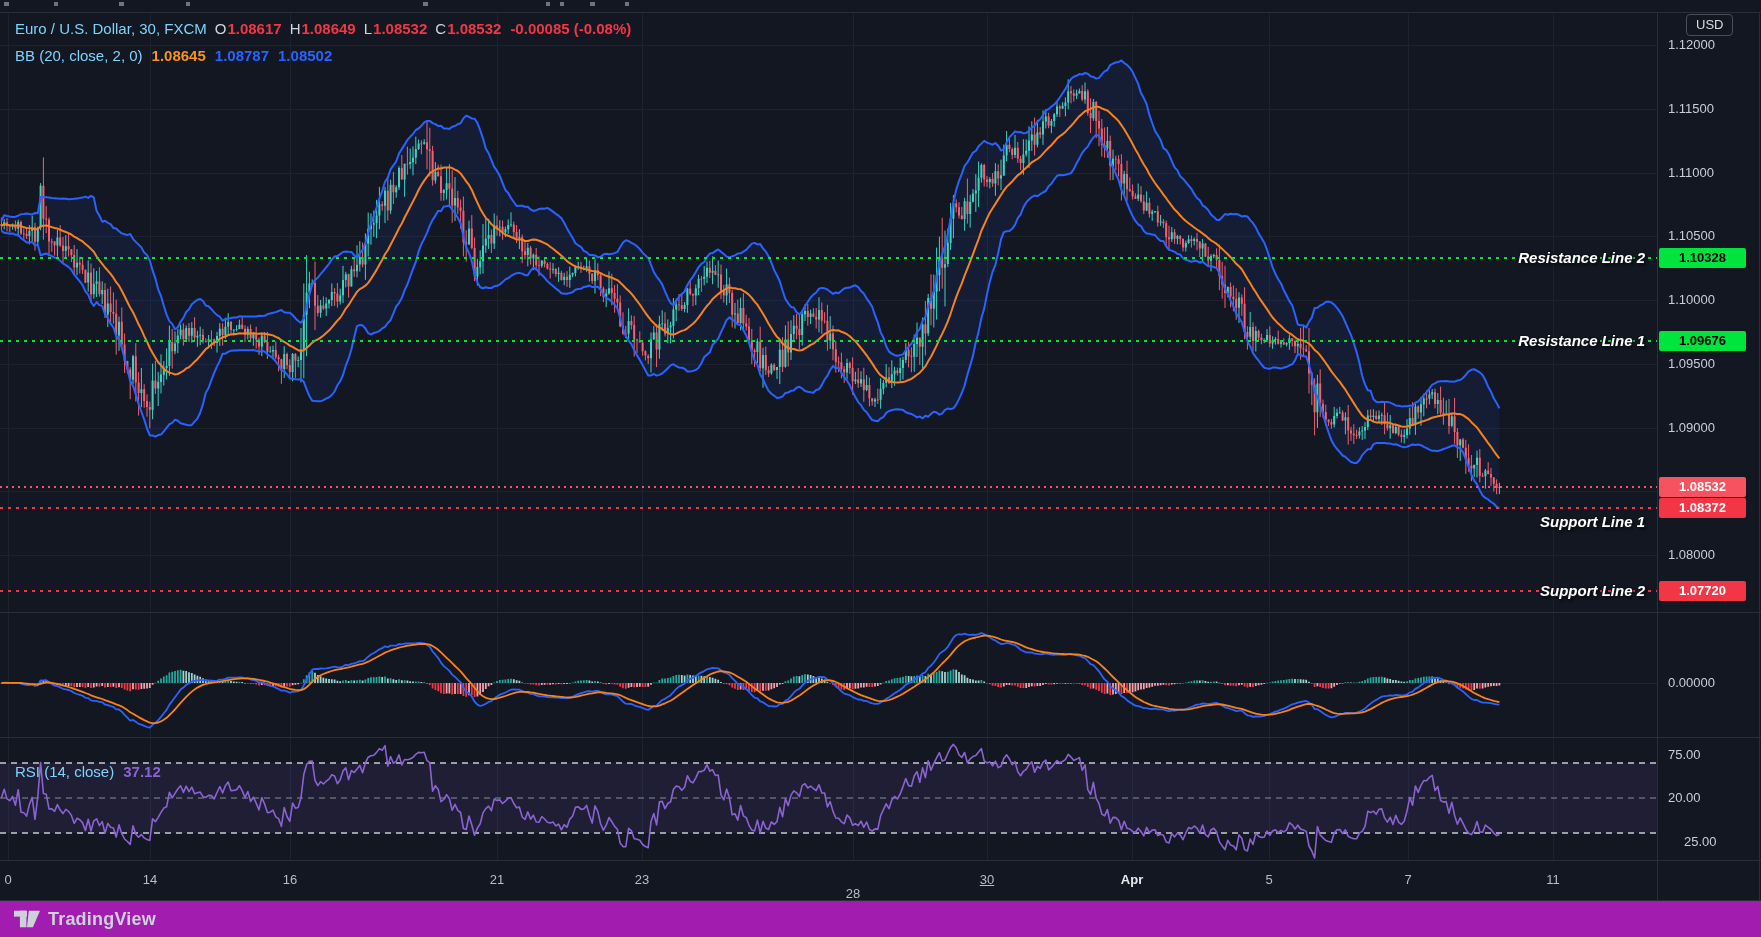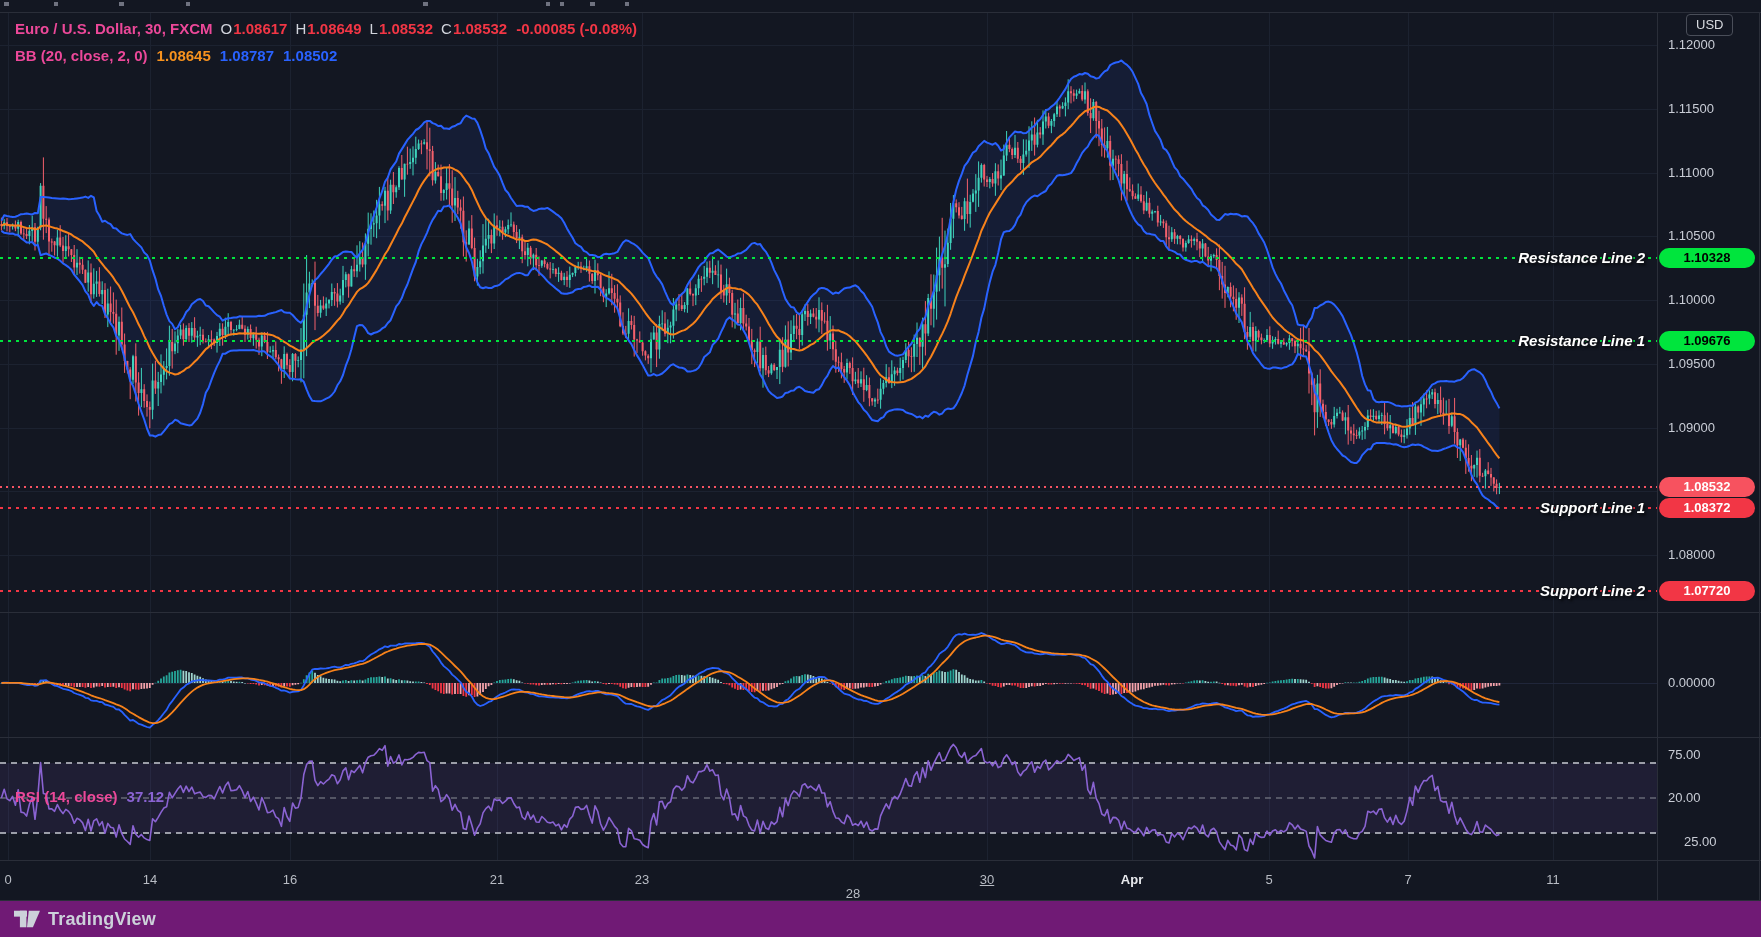--- a/index.html
+++ b/index.html
@@ -12,33 +12,33 @@
   #scales-layer{z-index:4;}
   .sep{position:absolute;left:0;width:1761px;height:1px;background:#2a2e39;}
   .vborder{position:absolute;width:1px;background:#2a2e39;}
   .ptick{position:absolute;left:1668px;font-size:13px;color:#c9cdd6;height:16px;line-height:16px;}
   .ttick{position:absolute;top:872px;font-size:13px;color:#b8bcc4;transform:translateX(-50%);}
   .ttick.bold{color:#e8eaee;font-weight:700;}
   .lvl-line{position:absolute;left:0;}
   .lvl-label{position:absolute;right:116px;height:20px;line-height:20px;font-size:15px;
     font-weight:700;font-style:italic;color:#ffffff;white-space:nowrap;
     text-shadow:1px 1px 0 #10131a,-1px 1px 0 #10131a,1px -1px 0 #10131a,-1px -1px 0 #10131a,2px 2px 3px rgba(0,0,0,.8);}
-  .badge{position:absolute;left:1659px;width:96px;height:20px;line-height:20px;border-radius:10px;
+  .badge{position:absolute;left:1659px;width:87px;height:20px;line-height:20px;border-radius:2px;
     font-size:13px;font-weight:600;text-align:center;}
   #usd-badge{position:absolute;left:1686px;top:14px;padding:2px 9px;border:1px solid #4a4e59;
     border-radius:4px;color:#d8dbe0;font-size:13px;line-height:16px;}
   .lrow{position:absolute;left:15px;height:20px;font-size:15px;color:#d4d7de;z-index:8;white-space:nowrap;}
   .lrow .val{font-weight:600;margin-left:9px;}
-  .ltitle{color:#ec4899;font-weight:bold;}
+  .ltitle{color:#7dd3fc;}
   .tok{margin-left:8px;}
   .tok .tl{color:#d1d4dc;}
   .tok .tv{font-weight:600;margin-left:1px;}
   .chg{font-weight:600;margin-left:9px;}
   .guide{position:absolute;height:2px;}
-  #bottom-bar{position:absolute;left:0;top:901px;width:1761px;height:36px;background:#701a75;z-index:5;}
+  #bottom-bar{position:absolute;left:0;top:901px;width:1761px;height:36px;background:#a21caf;z-index:5;}
   #tv-logo{position:absolute;left:14px;top:7px;display:flex;align-items:center;gap:8px;cursor:pointer;}
   #tv-logo .logo-text{color:#ccd1da;font-size:18px;font-weight:700;letter-spacing:.2px;}
   .frag{position:absolute;top:2px;height:4px;background:#6f7280;z-index:6;}
 </style>
 </head>
 <body>
 
 <div id="app">
 
   <div id="grid-layer">
@@ -87,21 +87,21 @@
       <polyline points="1.4,798.0 4.2,789.3 7.0,798.9 9.8,800.7 12.6,796.4 15.4,805.3 18.2,789.7 21.0,812.1 23.8,812.7 26.6,816.1 29.4,804.5 32.2,797.4 35.0,819.3 37.8,796.5 40.6,762.6 43.4,793.5 46.2,794.2 49.0,808.9 51.8,808.9 54.6,811.3 57.4,804.6 60.2,810.1 63.0,813.6 65.8,809.4 68.6,811.4 71.4,815.4 74.2,823.3 77.0,818.3 79.8,819.7 82.6,822.9 85.4,830.5 88.2,819.2 91.0,831.0 93.8,820.8 96.6,818.8 99.4,825.6 102.2,821.6 105.0,833.2 107.8,823.4 110.6,827.3 113.4,828.1 116.2,837.1 119.0,824.9 121.8,833.7 124.6,839.0 127.4,841.5 130.2,844.4 133.0,825.7 135.8,834.2 138.6,837.2 141.4,834.4 144.2,837.9 147.0,839.6 149.8,840.4 152.6,818.7 155.4,821.7 158.2,817.4 161.0,812.4 163.8,808.1 166.6,806.8 169.4,792.3 172.2,797.8 175.0,793.3 177.8,789.0 180.6,785.8 183.4,792.4 186.2,786.2 189.0,791.6 191.8,787.1 194.6,793.8 197.4,792.7 200.2,792.1 203.0,796.7 205.8,797.4 208.6,795.4 211.4,795.6 214.2,798.9 217.0,792.5 219.8,786.5 222.6,792.9 225.4,785.8 228.2,782.1 231.0,790.7 233.8,790.4 236.6,789.7 239.4,785.7 242.2,790.6 245.0,797.7 247.8,791.5 250.6,801.5 253.4,797.2 256.2,803.1 259.0,809.9 261.8,797.6 264.6,804.0 267.4,812.6 270.2,812.2 273.0,810.2 275.8,816.9 278.6,818.7 281.4,826.3 284.2,807.6 287.0,816.5 289.8,821.4 292.6,803.0 295.4,808.2 298.2,807.4 301.0,797.7 303.8,774.5 306.6,764.6 309.4,761.2 312.2,761.1 315.0,780.4 317.8,785.6 320.6,781.7 323.4,784.0 326.2,781.2 329.0,779.1 331.8,774.7 334.6,775.9 337.4,783.7 340.2,779.7 343.0,770.9 345.8,767.9 348.6,779.7 351.4,770.6 354.2,772.5 357.0,769.1 359.8,765.4 362.6,772.8 365.4,762.9 368.2,757.2 371.0,755.7 373.8,755.2 376.6,752.4 379.4,748.6 382.2,750.3 385.0,745.6 387.8,766.1 390.6,756.6 393.4,763.2 396.2,761.4 399.0,754.9 401.8,764.9 404.6,759.5 407.4,759.7 410.2,759.0 413.0,757.4 415.8,754.3 418.6,752.4 421.4,752.8 424.2,752.3 427.0,760.6 429.8,762.6 432.6,791.1 435.4,785.7 438.2,789.4 441.0,801.7 443.8,799.4 446.6,794.6 449.4,798.7 452.2,810.2 455.0,804.3 457.8,810.4 460.6,812.5 463.4,828.5 466.2,829.5 469.0,816.0 471.8,825.0 474.6,835.2 477.4,828.1 480.2,823.8 483.0,812.9 485.8,808.6 488.6,806.2 491.4,810.7 494.2,799.1 497.0,800.4 499.8,799.9 502.6,803.5 505.4,801.2 508.2,798.1 511.0,797.7 513.8,803.5 516.6,807.8 519.4,807.1 522.2,817.0 525.0,819.5 527.8,811.9 530.6,819.2 533.4,815.2 536.2,822.0 539.0,822.3 541.8,816.5 544.6,819.0 547.4,822.2 550.2,822.9 553.0,822.0 555.8,825.9 558.6,824.2 561.4,829.8 564.2,824.6 567.0,827.3 569.8,819.1 572.6,816.3 575.4,807.4 578.2,806.7 581.0,809.4 583.8,808.9 586.6,805.4 589.4,815.2 592.2,823.1 595.0,805.8 597.8,811.5 600.6,823.8 603.4,830.1 606.2,825.2 609.0,817.5 611.8,821.7 614.6,826.4 617.4,829.3 620.2,843.3 623.0,846.6 625.8,846.7 628.6,828.4 631.4,830.8 634.2,838.7 637.0,839.2 639.8,840.2 642.6,844.5 645.4,846.5 648.2,847.7 651.0,821.6 653.8,813.5 656.6,824.9 659.4,801.9 662.2,801.4 665.0,808.6 667.8,803.5 670.6,801.8 673.4,789.5 676.2,786.1 679.0,786.8 681.8,790.3 684.6,787.2 687.4,775.7 690.2,781.2 693.0,782.9 695.8,777.8 698.6,771.6 701.4,771.6 704.2,770.3 707.0,764.7 709.8,771.1 712.6,769.8 715.4,775.5 718.2,775.0 721.0,794.9 723.8,799.8 726.6,789.1 729.4,797.8 732.2,814.8 735.0,813.7 737.8,820.1 740.6,805.5 743.4,815.8 746.2,817.6 749.0,825.3 751.8,830.1 754.6,830.9 757.4,820.1 760.2,832.9 763.0,821.4 765.8,828.1 768.6,829.4 771.4,821.9 774.2,824.4 777.0,821.7 779.8,807.4 782.6,816.7 785.4,798.5 788.2,805.6 791.0,795.1 793.8,790.9 796.6,792.8 799.4,796.6 802.2,785.4 805.0,783.8 807.8,788.0 810.6,786.1 813.4,788.5 816.2,790.6 819.0,784.7 821.8,793.0 824.6,793.0 827.4,806.9 830.2,801.6 833.0,811.4 835.8,818.0 838.6,818.3 841.4,821.8 844.2,823.7 847.0,815.0 849.8,817.9 852.6,825.2 855.4,823.6 858.2,825.6 861.0,821.2 863.8,827.3 866.6,822.0 869.4,829.5 872.2,831.0 875.0,828.9 877.8,829.1 880.6,815.9 883.4,809.7 886.2,803.8 889.0,808.7 891.8,800.0 894.6,796.4 897.4,799.0 900.2,794.0 903.0,786.6 905.8,778.6 908.6,785.6 911.4,786.2 914.2,776.0 917.0,771.6 919.8,782.3 922.6,767.9 925.4,777.6 928.2,760.7 931.0,770.3 933.8,763.4 936.6,757.8 939.4,752.7 942.2,761.1 945.0,759.9 947.8,753.5 950.6,747.6 953.4,744.4 956.2,747.7 959.0,754.7 961.8,757.5 964.6,752.5 967.4,762.7 970.2,758.9 973.0,756.5 975.8,755.6 978.6,751.9 981.4,748.6 984.2,760.9 987.0,762.9 989.8,761.9 992.6,765.9 995.4,761.1 998.2,767.6 1001.0,766.2 1003.8,758.4 1006.6,754.8 1009.4,759.0 1012.2,764.6 1015.0,761.6 1017.8,771.9 1020.6,775.7 1023.4,771.3 1026.2,769.4 1029.0,764.6 1031.8,761.8 1034.6,772.3 1037.4,766.3 1040.2,768.4 1043.0,762.3 1045.8,760.0 1048.6,769.9 1051.4,767.4 1054.2,764.1 1057.0,760.6 1059.8,762.8 1062.6,761.5 1065.4,759.7 1068.2,754.4 1071.0,757.1 1073.8,760.4 1076.6,759.1 1079.4,757.7 1082.2,770.3 1085.0,764.8 1087.8,789.6 1090.6,794.6 1093.4,782.4 1096.2,798.4 1099.0,803.6 1101.8,814.0 1104.6,815.9 1107.4,809.6 1110.2,823.2 1113.0,817.4 1115.8,817.6 1118.6,820.3 1121.4,829.8 1124.2,821.3 1127.0,828.3 1129.8,829.0 1132.6,831.4 1135.4,832.5 1138.2,828.2 1141.0,831.5 1143.8,835.9 1146.6,827.4 1149.4,832.8 1152.2,830.1 1155.0,829.7 1157.8,835.6 1160.6,834.3 1163.4,835.2 1166.2,842.0 1169.0,842.9 1171.8,833.5 1174.6,836.9 1177.4,833.1 1180.2,835.0 1183.0,839.7 1185.8,833.0 1188.6,827.6 1191.4,828.8 1194.2,826.0 1197.0,828.1 1199.8,833.2 1202.6,825.1 1205.4,834.5 1208.2,836.9 1211.0,830.0 1213.8,828.3 1216.6,832.0 1219.4,841.9 1222.2,845.9 1225.0,849.6 1227.8,840.3 1230.6,845.0 1233.4,846.0 1236.2,849.8 1239.0,834.9 1241.8,838.2 1244.6,849.6 1247.4,851.0 1250.2,839.1 1253.0,844.5 1255.8,833.3 1258.6,836.2 1261.4,837.4 1264.2,837.2 1267.0,831.1 1269.8,835.3 1272.6,831.0 1275.4,829.7 1278.2,832.7 1281.0,830.5 1283.8,831.9 1286.6,829.9 1289.4,822.7 1292.2,824.8 1295.0,829.1 1297.8,825.2 1300.6,829.0 1303.4,829.9 1306.2,831.4 1309.0,846.0 1311.8,851.0 1314.6,858.0 1317.4,826.5 1320.2,835.0 1323.0,837.9 1325.8,840.5 1328.6,841.4 1331.4,842.3 1334.2,833.1 1337.0,829.7 1339.8,829.5 1342.6,833.6 1345.4,829.8 1348.2,836.4 1351.0,837.8 1353.8,838.7 1356.6,838.8 1359.4,833.1 1362.2,831.4 1365.0,826.3 1367.8,811.3 1370.6,812.6 1373.4,811.1 1376.2,814.3 1379.0,809.2 1381.8,808.9 1384.6,817.9 1387.4,822.1 1390.2,817.3 1393.0,824.5 1395.8,815.2 1398.6,822.1 1401.4,824.4 1404.2,821.3 1407.0,811.1 1409.8,797.3 1412.6,805.3 1415.4,786.0 1418.2,792.4 1421.0,785.3 1423.8,780.6 1426.6,780.7 1429.4,777.3 1432.2,775.4 1435.0,790.5 1437.8,786.5 1440.6,800.6 1443.4,802.0 1446.2,801.6 1449.0,813.2 1451.8,802.2 1454.6,815.4 1457.4,824.2 1460.2,817.9 1463.0,823.3 1465.8,829.2 1468.6,833.2 1471.4,834.6 1474.2,830.2 1477.0,821.5 1479.8,831.9 1482.6,832.2 1485.4,825.1 1488.2,827.3 1491.0,829.5 1493.8,833.2 1496.6,835.6 1499.4,834.4" fill="none" stroke="#8a63d2" stroke-width="1.6" stroke-linejoin="round"></polyline>
     </svg>
 
   <div id="levels-layer">
       <div class="lvl-line" style="top: 257px; width: 1657px; position: absolute; height: 2px; background-image: repeating-linear-gradient(to right, rgb(0, 229, 61) 0px, rgb(0, 229, 61) 3px, transparent 3px, transparent 8px);"></div>
       <div class="lvl-label" style="top: 248px; position: absolute;">Resistance Line 2</div>
       <div class="lvl-line" style="top: 340px; width: 1657px; position: absolute; height: 2px; background-image: repeating-linear-gradient(to right, rgb(0, 229, 61) 0px, rgb(0, 229, 61) 3px, transparent 3px, transparent 8px);"></div>
       <div class="lvl-label" style="top: 331px; position: absolute;">Resistance Line 1</div>
       <div class="lvl-line" style="top: 486px; width: 1657px; position: absolute; height: 1.5px; background-image: repeating-linear-gradient(to right, rgb(247, 84, 100) 0px, rgb(247, 84, 100) 2px, transparent 2px, transparent 6px);"></div>
       <div class="lvl-line" style="top: 507px; width: 1657px; position: absolute; height: 2px; background-image: repeating-linear-gradient(to right, rgb(242, 54, 69) 0px, rgb(242, 54, 69) 3px, transparent 3px, transparent 8px);"></div>
-      <div class="lvl-label" style="top: 498px; position: absolute; text-align: center;">Support Line 1</div>
+      <div class="lvl-label" style="top: 512px; position: absolute; text-align: center;">Support Line 1</div>
       <div class="lvl-line" style="top: 590px; width: 1657px; position: absolute; height: 2px; background-image: repeating-linear-gradient(to right, rgb(242, 54, 69) 0px, rgb(242, 54, 69) 3px, transparent 3px, transparent 8px);"></div>
       <div class="lvl-label" style="top: 581px; position: absolute;">Support Line 2</div>
     </div>
   <div id="scales-layer">
       <div class="ttick" style="left: 8px; position: absolute;">0</div>
       <div class="ttick" style="left: 150px; position: absolute;">14</div>
       <div class="ttick" style="left: 290px; position: absolute;">16</div>
       <div class="ttick" style="left: 497px; position: absolute;">21</div>
       <div class="ttick" style="left: 642px; position: absolute;">23</div>
       <div class="ttick" style="left: 853px; position: absolute; margin-top: 14px;">28</div>
@@ -135,21 +135,21 @@
       <div class="vborder" style="left: 1657px; top: 12px; height: 888px; position: absolute;"></div>
       <div class="vborder" style="left: 1759px; top: 12px; height: 888px; position: absolute;"></div>
     </div>
 
   <div class="lrow" style="top:20px">
     <span class="ltitle">Euro / U.S. Dollar, 30, FXCM</span><span id="ohlc"><span class="tok"><span class="tl">O</span><span class="tv" style="color: rgb(242, 54, 69);">1.08617</span></span><span class="tok"><span class="tl">H</span><span class="tv" style="color: rgb(242, 54, 69);">1.08649</span></span><span class="tok"><span class="tl">L</span><span class="tv" style="color: rgb(242, 54, 69);">1.08532</span></span><span class="tok"><span class="tl">C</span><span class="tv" style="color: rgb(242, 54, 69);">1.08532</span></span></span><span class="chg" id="chg" style="color: rgb(242, 54, 69);">-0.00085 (-0.08%)</span>
   </div>
   <div class="lrow" style="top:47px">
     <span class="ltitle">BB (20, close, 2, 0)</span><span id="bbvals"><span class="val" style="color: rgb(247, 146, 30);">1.08645</span><span class="val" style="color: rgb(41, 98, 255);">1.08787</span><span class="val" style="color: rgb(41, 98, 255);">1.08502</span></span>
   </div>
-  <div class="lrow" style="top:788px">
+  <div class="lrow" style="top:763px">
     <span class="ltitle">RSI (14, close)</span><span id="rsivals"><span class="val" style="color: rgb(138, 99, 210);">37.12</span></span>
   </div>
 
   <div id="usd-badge">
     <span>USD</span>
   </div>
 
   <div id="bottom-bar">
     <div id="tv-logo">
       <svg width="26" height="22" viewBox="0 0 44 36">

